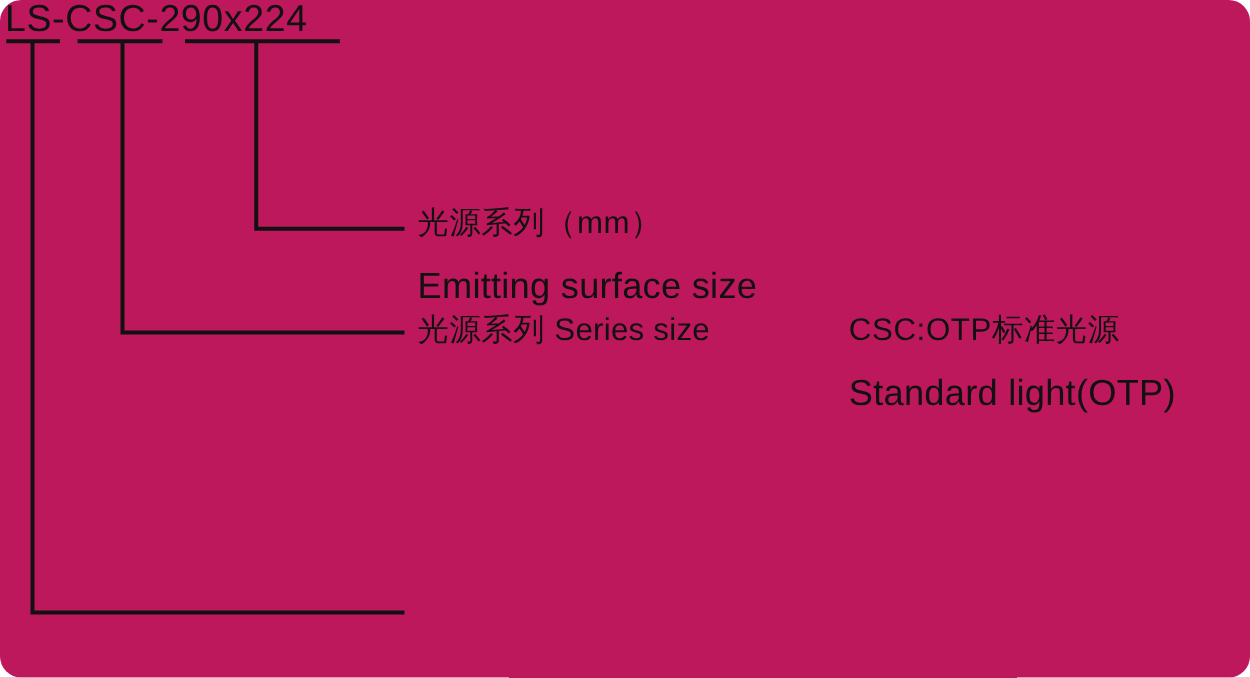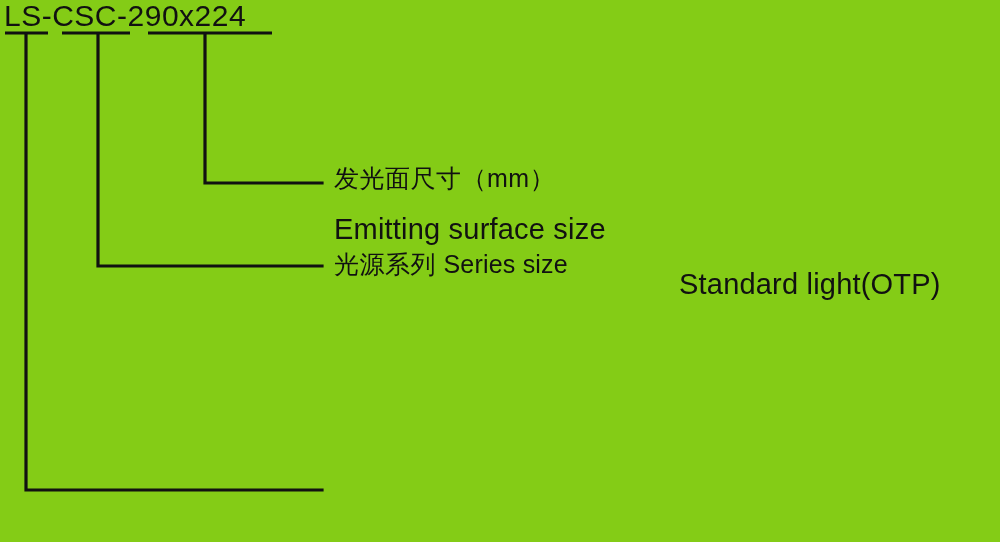--- a/index.html
+++ b/index.html
@@ -4,24 +4,25 @@
 <style>
   html, body {
     margin: 0;
     padding: 0;
     background: #ffffff;
   }
   #page {
     position: relative;
     width: 1000px;
     height: 542px;
-    background: #84cc16;
+    background: #be185d;
     overflow: hidden;
     font-family: "Liberation Sans", "DejaVu Sans", sans-serif;
     color: #000000;
+    border-radius: 17px;
   }
 
   
   #part-number {
     position: absolute;
     left: 4px;
     top: 0px;
     font-size: 30px;
     letter-spacing: 0.5px;
     line-height: 32px;
@@ -85,28 +86,29 @@
     <line x1="148" y1="33" x2="272" y2="33" stroke="#111111" stroke-width="3.2"></line>
 
     <polyline points="205,34 205,183 322,183" fill="none" stroke="#111111" stroke-width="3.2" stroke-linecap="square" stroke-linejoin="miter"></polyline>
 
     <polyline points="98,34 98,266 322,266" fill="none" stroke="#111111" stroke-width="3.2" stroke-linecap="square" stroke-linejoin="miter"></polyline>
 
     <polyline points="26,34 26,490 322,490" fill="none" stroke="#111111" stroke-width="3.2" stroke-linecap="square" stroke-linejoin="miter"></polyline>
   </svg>
 
   <div class="callout" id="callout-emitting">
-    <div class="cn-line">发光面尺寸（mm）</div>
+    <div class="cn-line">光源系列（mm）</div>
     <div class="en-line">Emitting surface size</div>
   </div>
 
   <div class="callout" id="callout-series">
     <div class="cn-line"><span>光源系列</span><span>&nbsp;</span><span class="inline-en">Series size</span></div>
   </div>
 
   <div class="callout" id="callout-csc">
+    <div class="cn-line">CSC:OTP标准光源</div>
     <div class="en-line">Standard light(OTP)</div>
   </div>
 
   <div class="callout" id="callout-company">
   </div>
 
 </div>
 
 </body></html>

